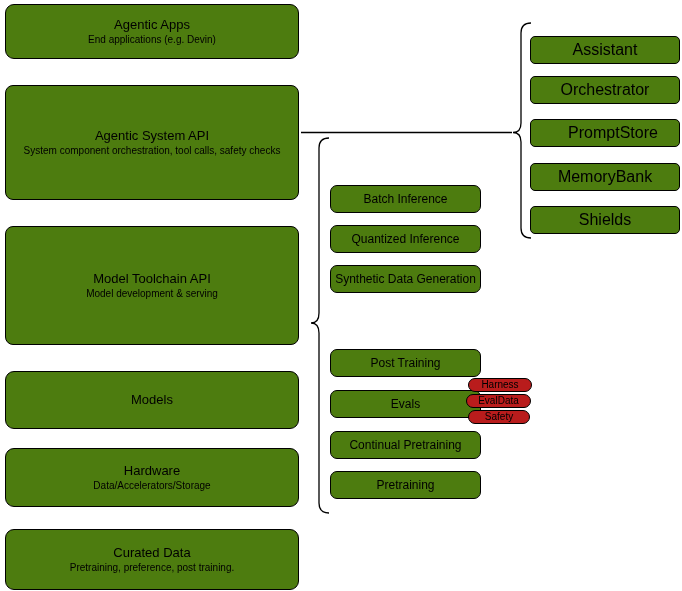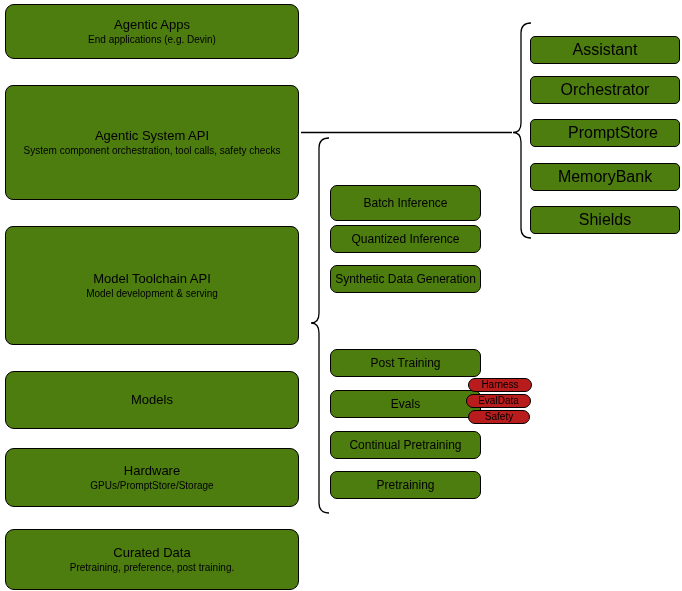--- a/index.html
+++ b/index.html
@@ -101,29 +101,29 @@
     <div class="title">Model Toolchain API</div>
     <div class="subtitle">Model development &amp; serving</div>
   </div>
 
   <div class="node big-node" style="left:5px; top:371px; width:294px; height:58px;">
     <div class="title">Models</div>
   </div>
 
   <div class="node big-node" style="left:5px; top:448px; width:294px; height:59px;">
     <div class="title">Hardware</div>
-    <div class="subtitle">GPUs/PromptStore/Storage</div>
+    <div class="subtitle">Data/Accelerators/Storage</div>
   </div>
 
   <div class="node big-node" style="left:5px; top:529px; width:294px; height:61px;">
     <div class="title">Curated Data</div>
     <div class="subtitle">Pretraining, preference, post training.</div>
   </div>
 
-  <div class="node mid-node" style="left:330px; top:185px; width:151px; height:36px;">
+  <div class="node mid-node" style="left:330px; top:185px; width:151px; height:28px;">
     <span>Batch Inference</span>
   </div>
   <div class="node mid-node" style="left:330px; top:225px; width:151px; height:28px;">
     <span>Quantized Inference</span>
   </div>
   <div class="node mid-node" style="left:330px; top:265px; width:151px; height:28px;">
     <span>Synthetic Data Generation</span>
   </div>
   <div class="node mid-node" style="left:330px; top:349px; width:151px; height:28px;">
     <span>Post Training</span>

